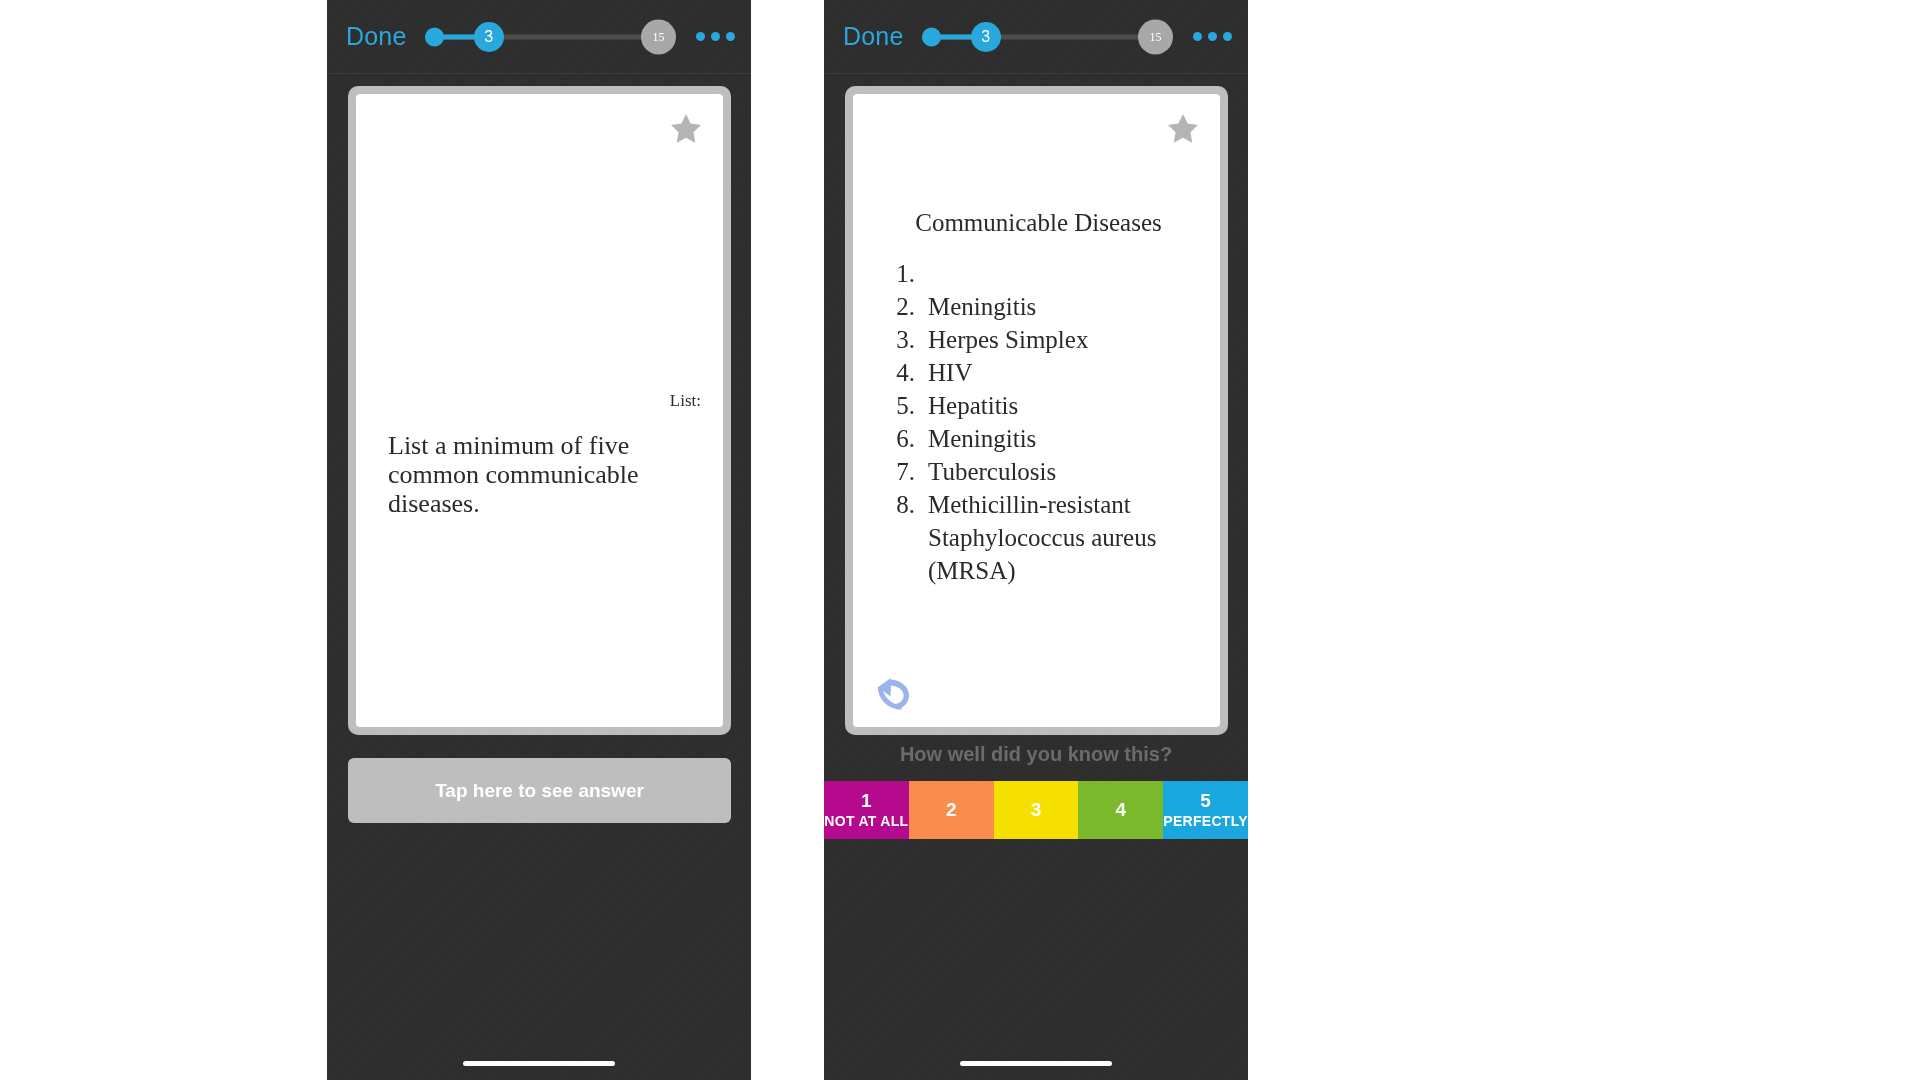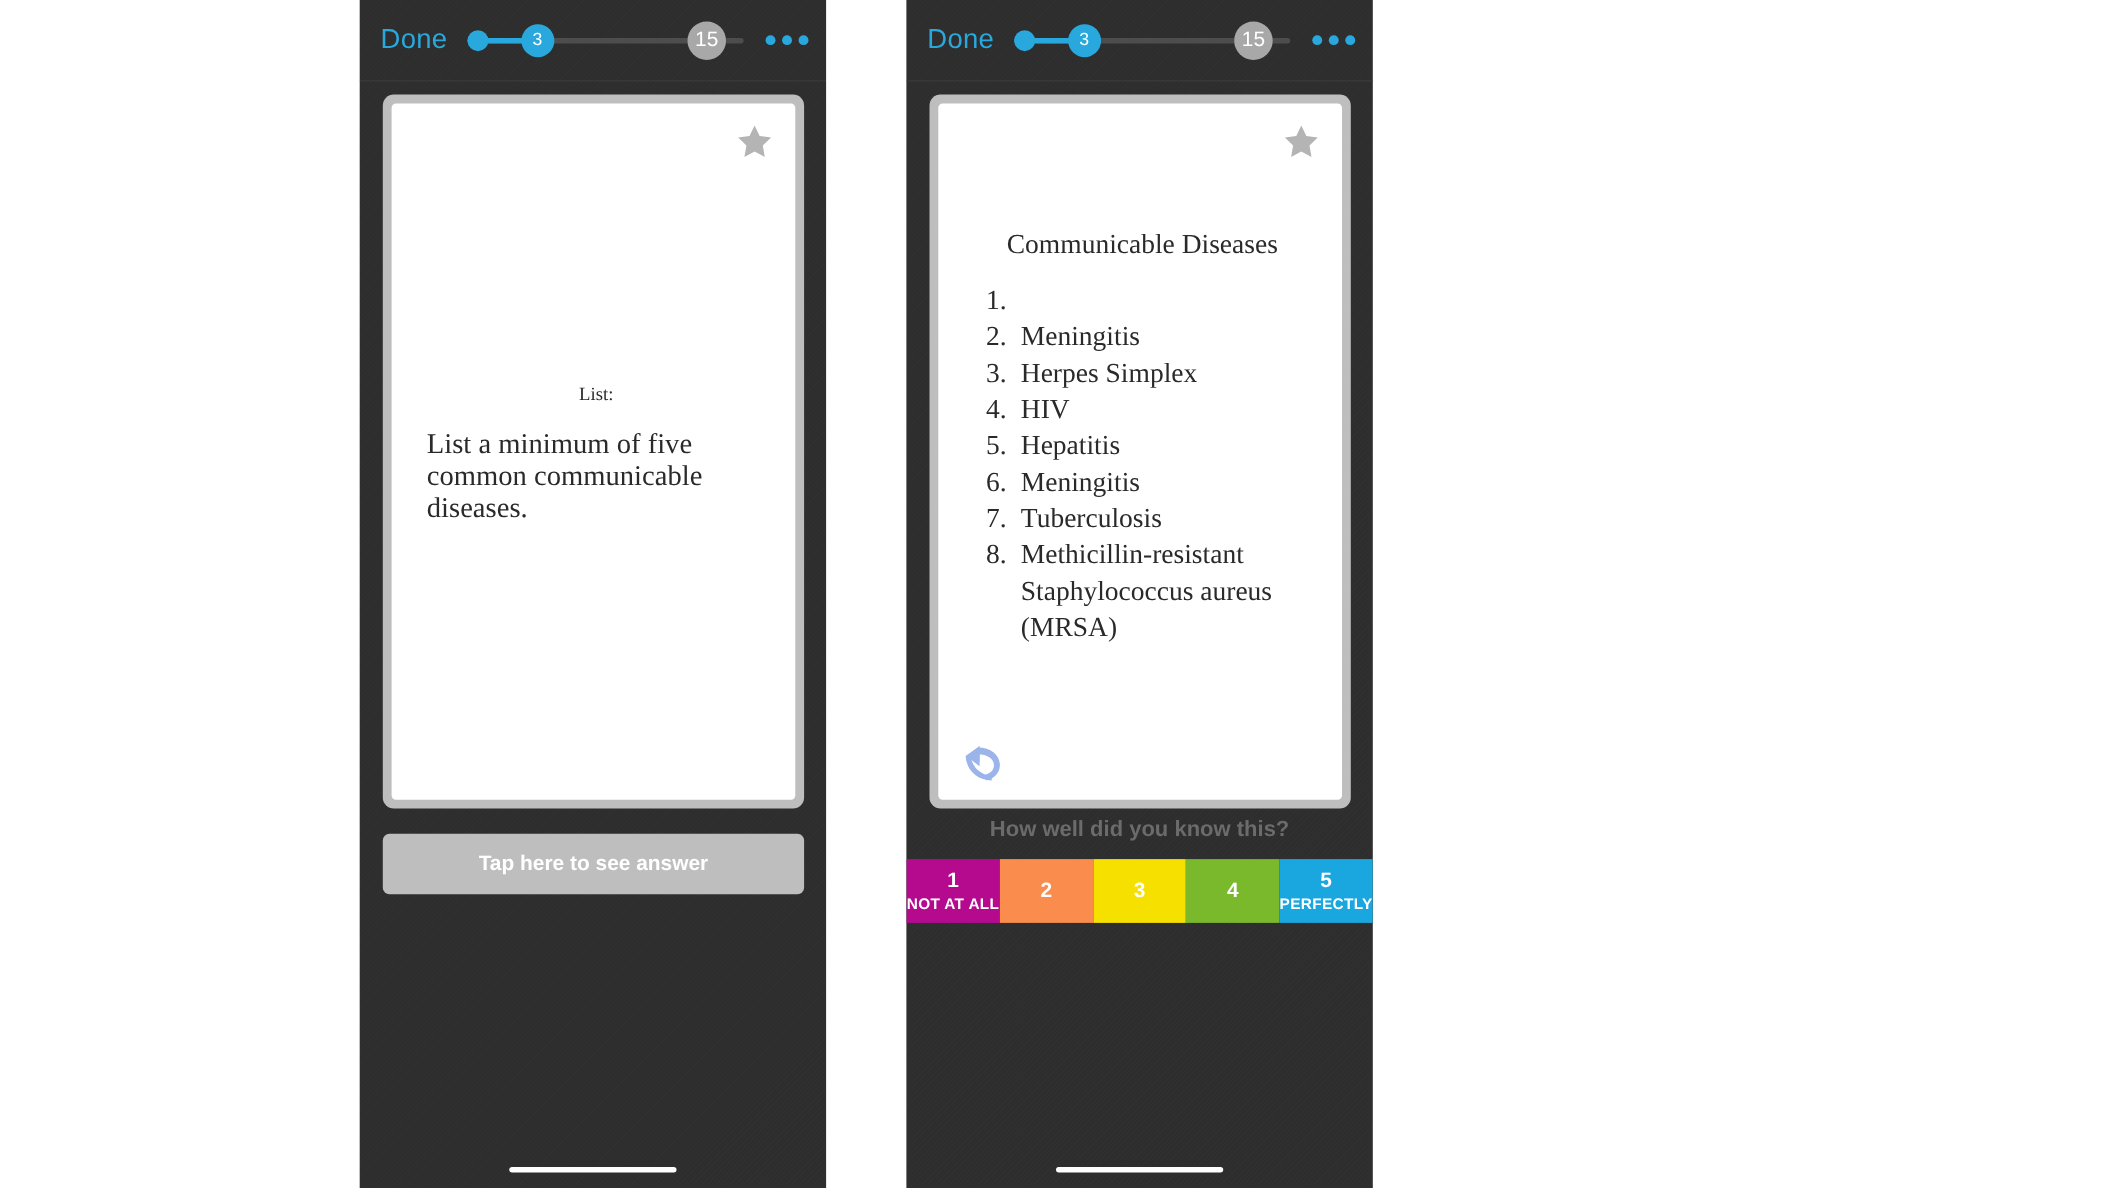--- a/index.html
+++ b/index.html
@@ -98,32 +98,33 @@
     background: #29a8dd;
     color: #ffffff;
     font-size: 16px;
     display: flex;
     align-items: center;
     justify-content: center;
     cursor: pointer;
   }
   .slider-end {
     position: absolute;
-    right: 16px;
+    right: 0;
     top: 50%;
     transform: translateY(-50%);
     width: 35px; height: 35px;
     border-radius: 50%;
     background: #a8a8a8;
     color: #ffffff;
-    font-size: 19px;
+    font-size: 12px;
     display: flex;
     align-items: center;
     justify-content: center;
     cursor: pointer;
+    font-family: Liberation Serif, serif;
   }
   .more-btn {
     display: flex;
     align-items: center;
     gap: 6px;
     padding: 8px 4px 8px 10px;
     cursor: pointer;
   }
   .more-btn i {
     display: block;
@@ -158,22 +159,23 @@
   .q-body {
     position: absolute;
     left: 0; right: 0;
     top: 255px;
     padding: 0 22px;
     font-family: "Liberation Serif", serif;
     color: #2a2a2a;
   }
   .q-label {
     font-size: 17px;
-    text-align: center;
+    text-align: right;
     padding-left: 5px;
+    margin-top: 42px;
   }
   .q-text {
     margin-top: 20px;
     font-size: 26px;
     line-height: 1.12;
     text-align: left;
     padding: 0 10px;
   }
 
   
@@ -208,21 +210,21 @@
     position: absolute;
     left: 17px;
     bottom: 14px;
     cursor: pointer;
     line-height: 0;
   }
 
   
   .tap-btn {
     margin: 23px 20px 0 21px;
-    height: 55px;
+    height: 65px;
     background: #bebebe;
     border-radius: 6px;
     display: flex;
     align-items: center;
     justify-content: center;
     color: #ffffff;
     font-size: 19px;
     font-weight: bold;
     cursor: pointer;
   }

